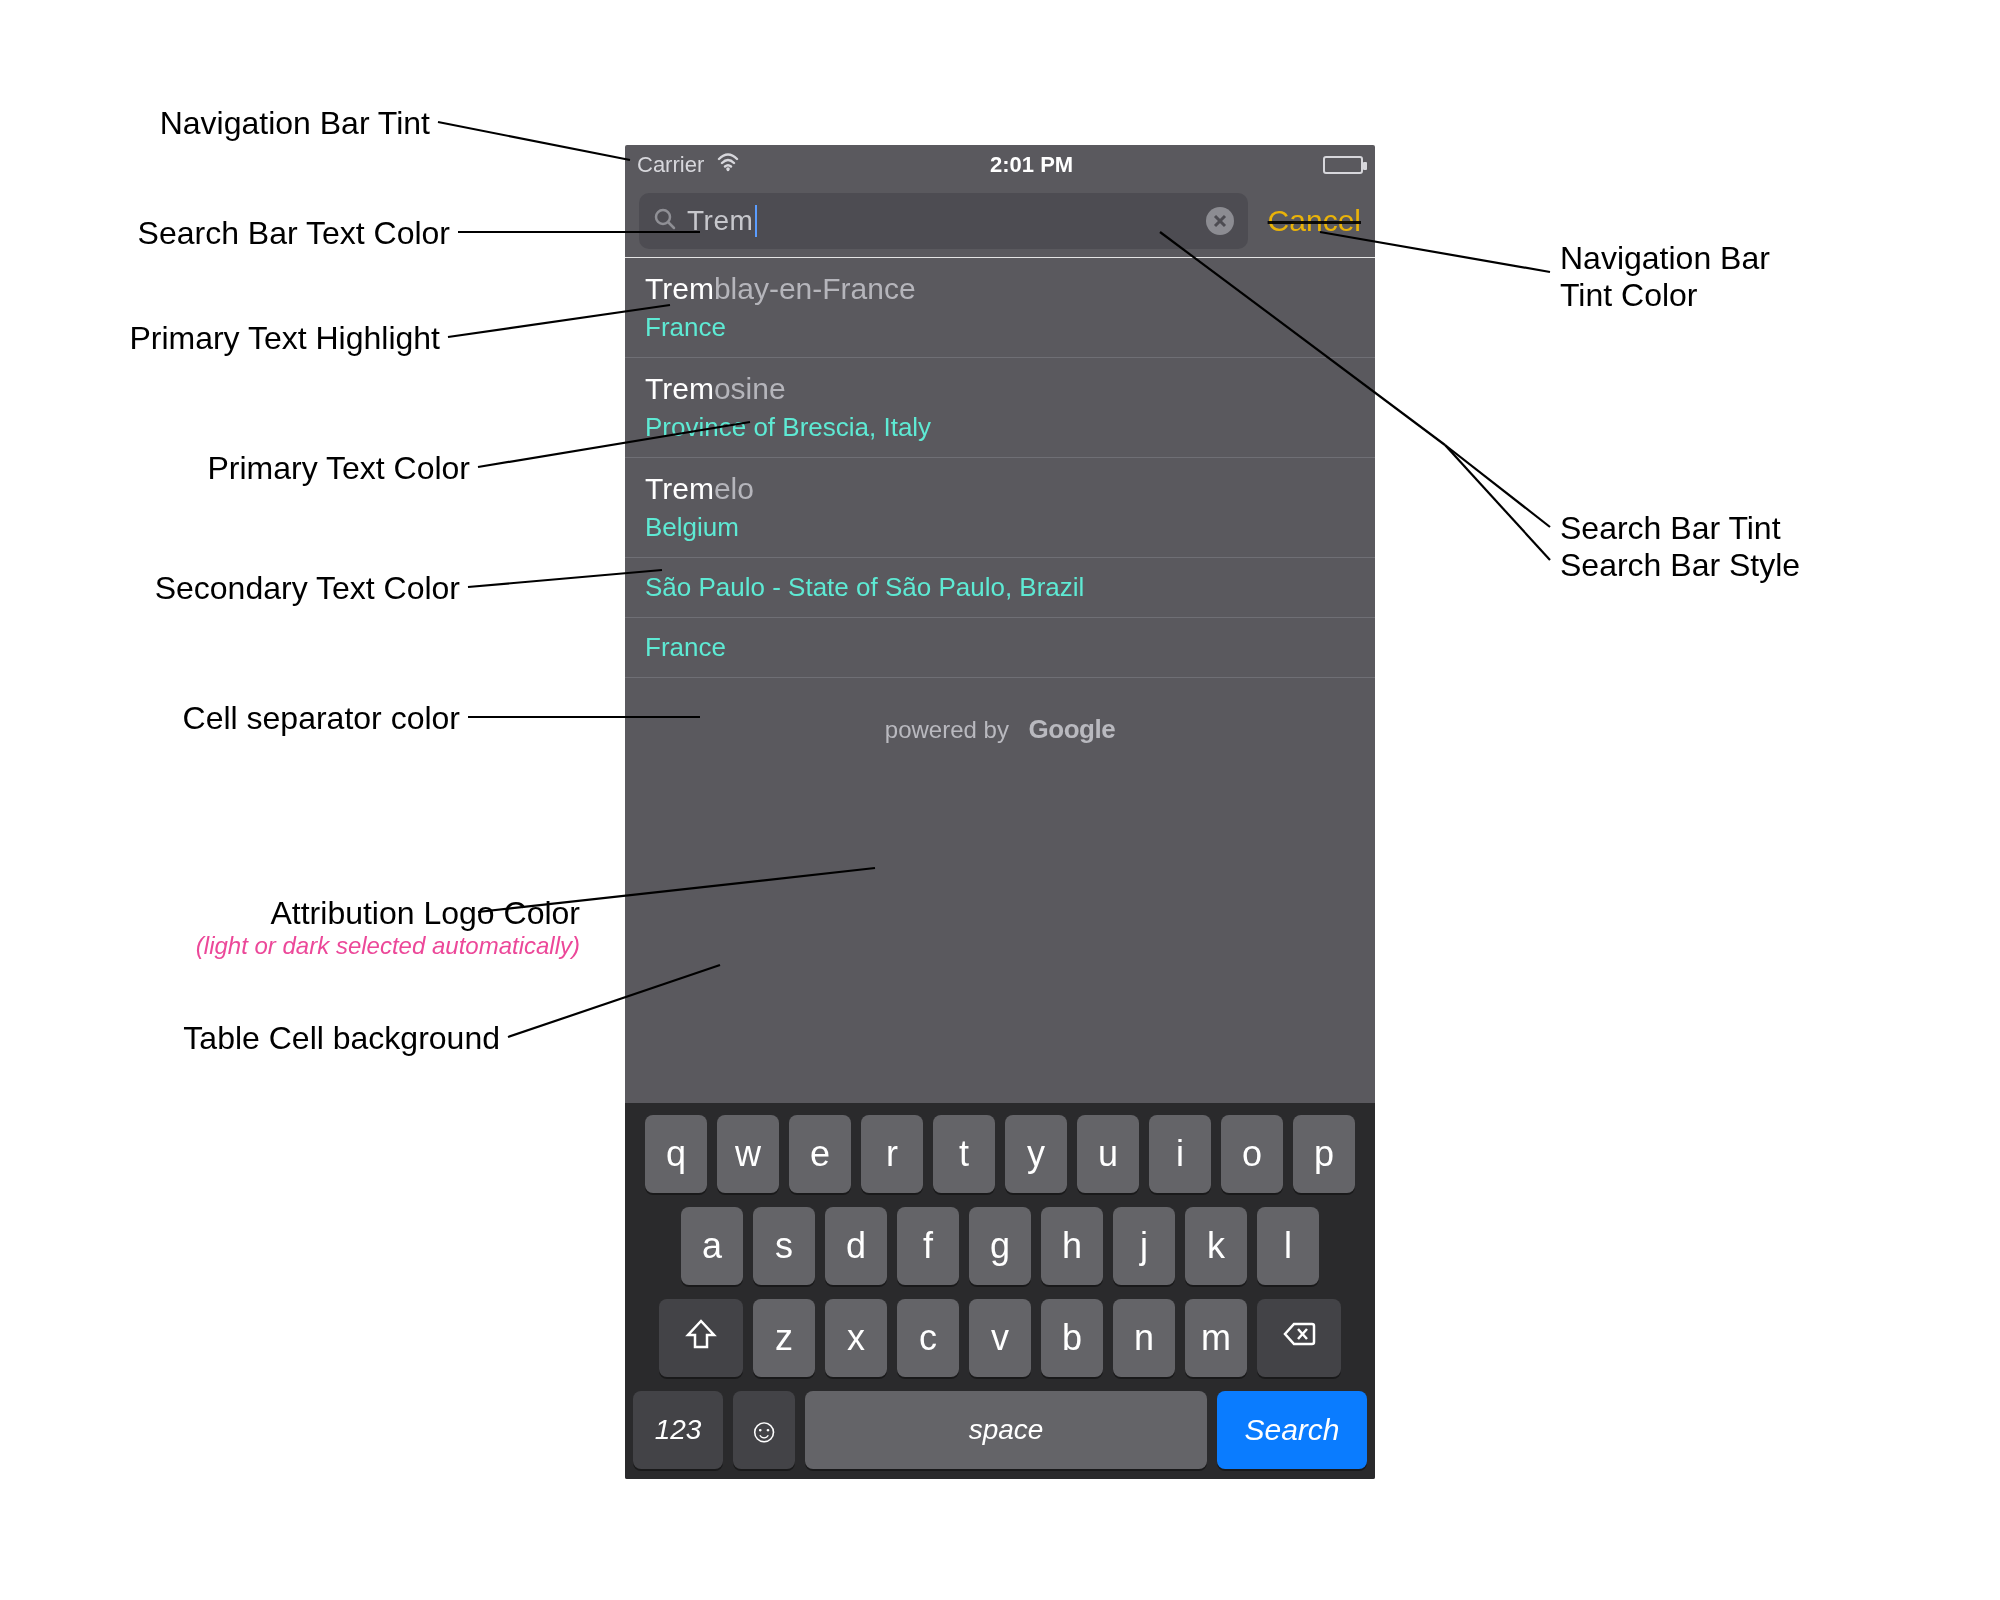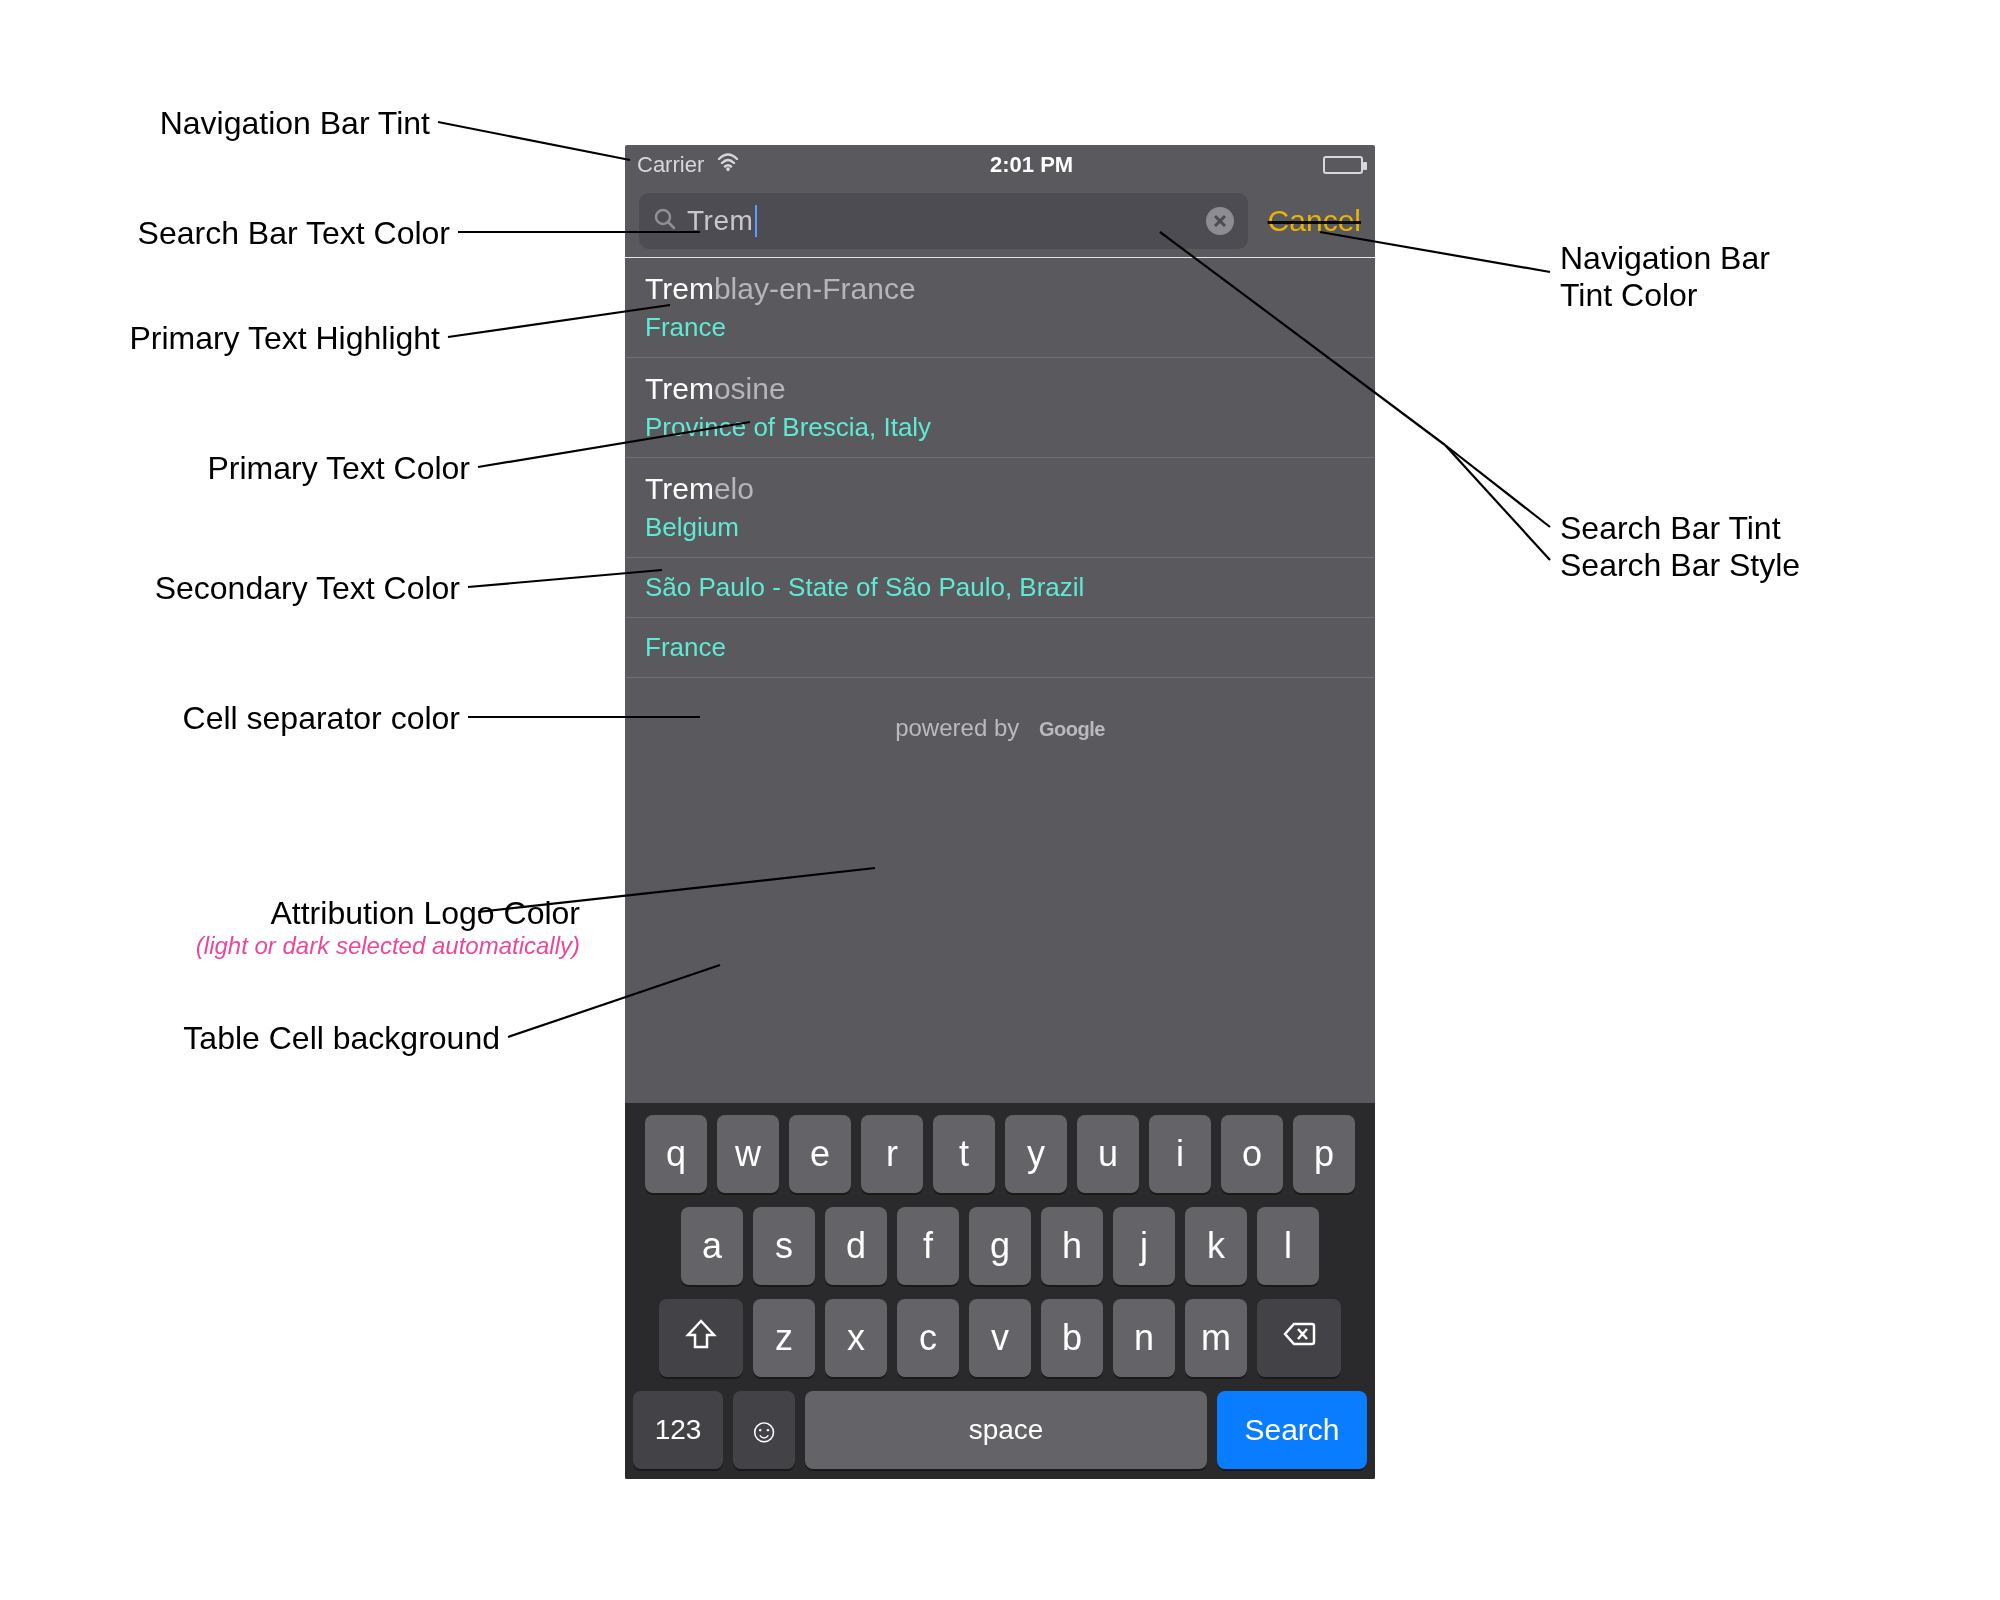--- a/index.html
+++ b/index.html
@@ -110,21 +110,21 @@
   .cell .secondary {
     font-size: 26px;
     color: #5eead4;
   }
   .attribution {
     text-align: center;
     padding: 36px 0 20px 0;
     color: #b9b9bf;
     font-size: 24px;
   }
-  .attribution .g { font-weight: 600; font-size: 20px; letter-spacing: -0.5px; margin-left: 13px;}
+  .attribution .g { font-weight: 600; font-size: 26px; letter-spacing: -0.5px; margin-left: 13px;}
   .table-bg-area {
     height: 120px;
   }
 
   
   .keyboard {
     position: absolute;
     left: 0; bottom: 0; width: 100%;
     background: #2a2a2c;
     padding: 12px 8px 10px 8px;
@@ -134,21 +134,21 @@
     width: 62px; height: 78px;
     background: #646468;
     border-radius: 8px;
     display:flex; align-items:center; justify-content:center;
     color:#fff; font-size: 36px;
     box-shadow: 0 2px 0 rgba(0,0,0,0.4);
   }
   .key.dark { background:#434347; color:#fff; }
   .key.wide-shift { width: 84px; }
   .key.wide-del  { width: 84px; }
-  .krow.bottom .key { height: 78px; }
+  .krow.bottom .key { height: 78px; font-style: italic; }
   .krow.bottom { gap:10px; margin-bottom:0; }
   .key-123 { width: 90px; background:#434347; font-size:28px; }
   .key-emoji { width: 62px; background:#434347; font-size:34px; }
   .key-space { flex:1; background:#646468; font-size:28px; }
   .key-search { width: 150px; background:#0a7cff; font-size:30px; }
   .shift-icon svg, .del-icon svg { width:34px; height:34px; stroke:#fff; fill:none; stroke-width:2.5; }
 
   
   .label {
     position: absolute;

